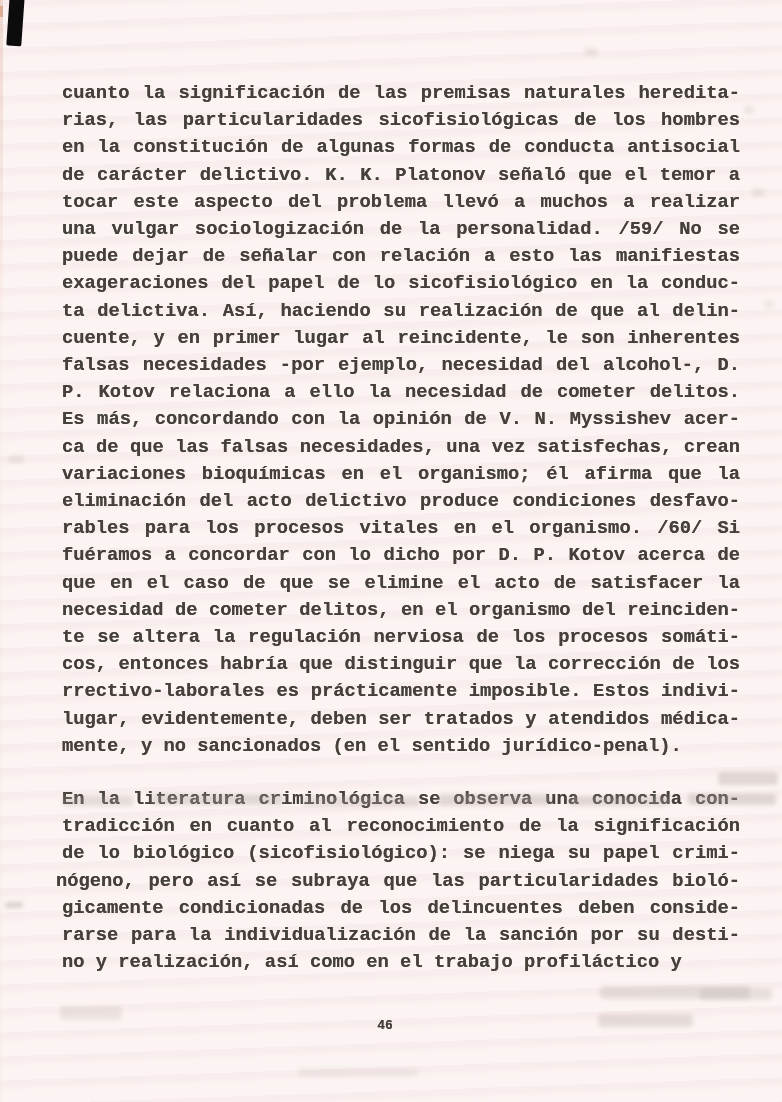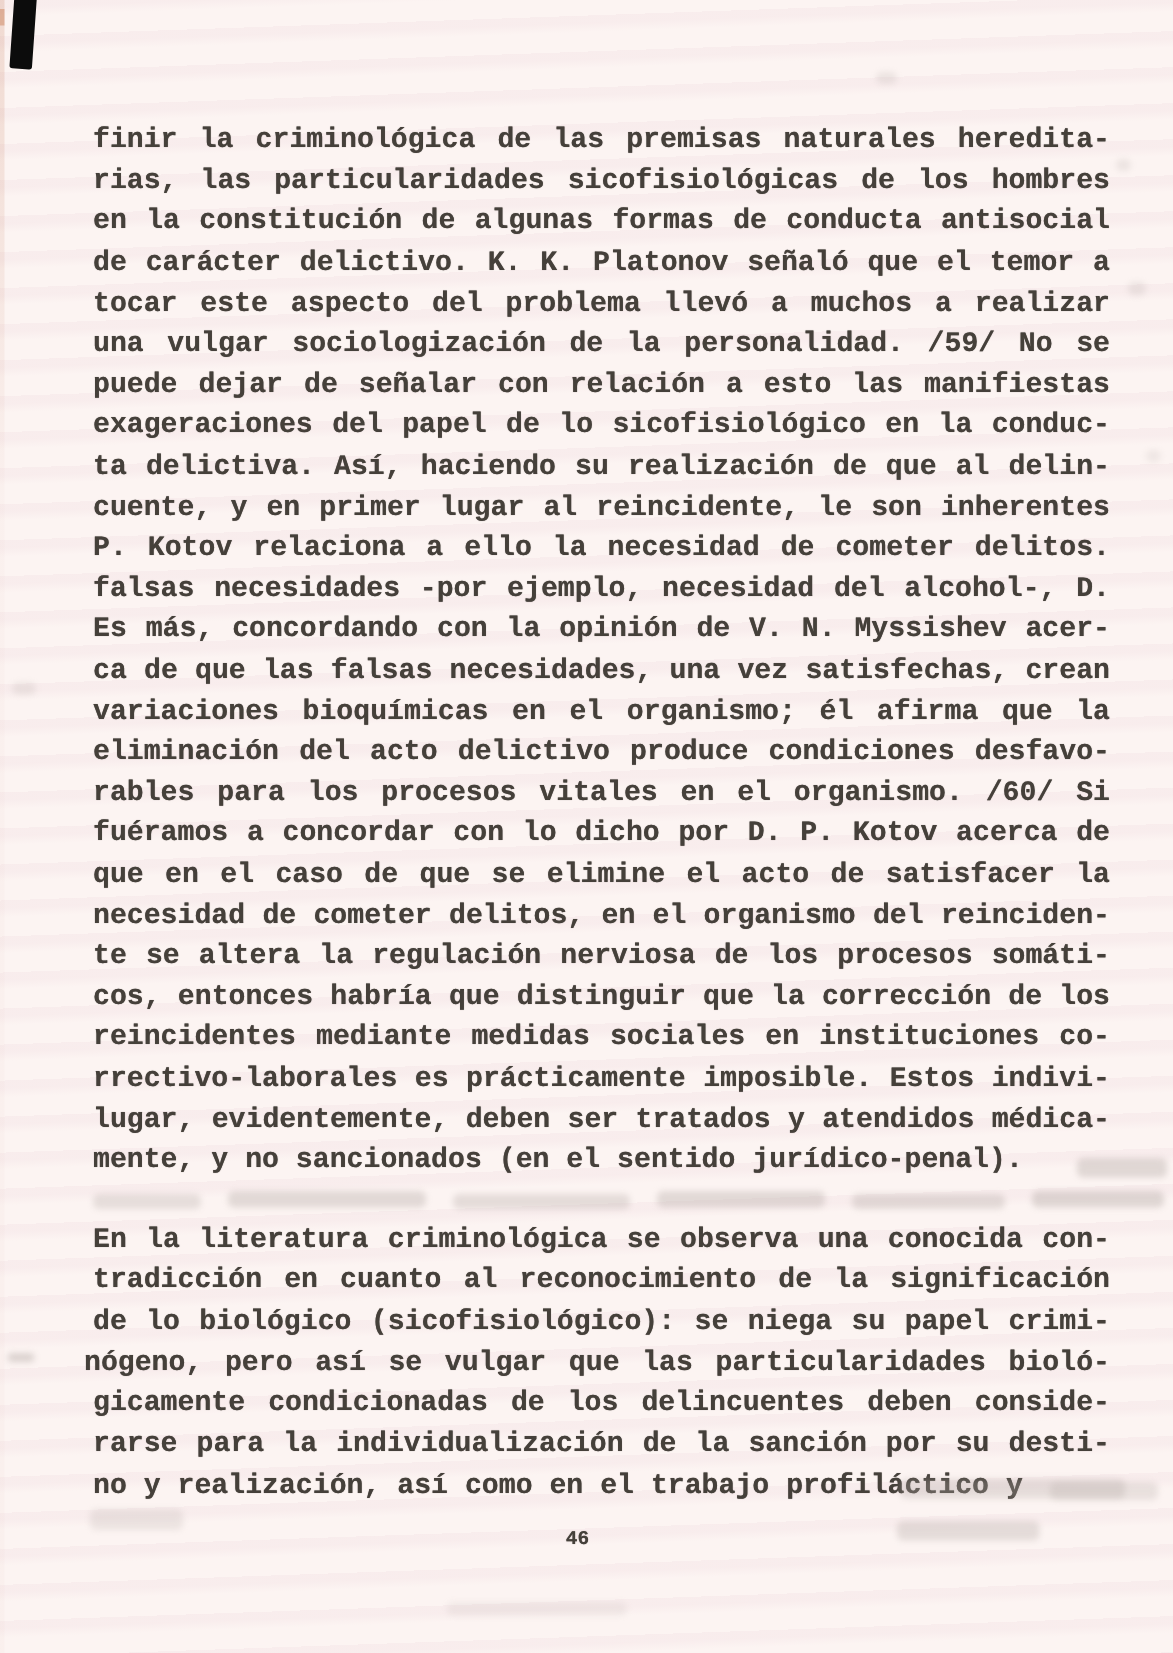--- a/index.html
+++ b/index.html
@@ -83,52 +83,51 @@
 <body>
 
 <div class="page">
 
   <div class="edge-strip"></div>
   <div class="edge-speck"></div>
   <div class="corner-mark"></div>
 
   <main class="text-block">
     <p class="para">
-        <span class="line">finir la criminológica de las premisas naturales heredita-</span>
+        <span class="line">cuanto la significación de las premisas naturales heredita-</span>
         <span class="line">rias, las particularidades sicofisiológicas de los hombres</span>
         <span class="line">en la constitución de algunas formas de conducta antisocial</span>
         <span class="line">de carácter delictivo. K. K. Platonov señaló que el temor a</span>
         <span class="line">tocar este aspecto del problema llevó a muchos a realizar</span>
         <span class="line">una vulgar sociologización de la personalidad. /59/ No se</span>
         <span class="line">puede dejar de señalar con relación a esto las manifiestas</span>
         <span class="line">exageraciones del papel de lo sicofisiológico en la conduc-</span>
         <span class="line">ta delictiva. Así, haciendo su realización de que al delin-</span>
         <span class="line">cuente, y en primer lugar al reincidente, le son inherentes</span>
+        <span class="line">falsas necesidades -por ejemplo, necesidad del alcohol-, D.</span>
         <span class="line">P. Kotov relaciona a ello la necesidad de cometer delitos.</span>
-        <span class="line">falsas necesidades -por ejemplo, necesidad del alcohol-, D.</span>
         <span class="line">Es más, concordando con la opinión de V. N. Myssishev acer-</span>
         <span class="line">ca de que las falsas necesidades, una vez satisfechas, crean</span>
         <span class="line">variaciones bioquímicas en el organismo; él afirma que la</span>
         <span class="line">eliminación del acto delictivo produce condiciones desfavo-</span>
         <span class="line">rables para los procesos vitales en el organismo. /60/ Si</span>
         <span class="line">fuéramos a concordar con lo dicho por D. P. Kotov acerca de</span>
         <span class="line">que en el caso de que se elimine el acto de satisfacer la</span>
         <span class="line">necesidad de cometer delitos, en el organismo del reinciden-</span>
         <span class="line">te se altera la regulación nerviosa de los procesos somáti-</span>
         <span class="line">cos, entonces habría que distinguir que la corrección de los</span>
-        <span class="line">reincidentes mediante medidas sociales en instituciones co-</span>
         <span class="line">rrectivo-laborales es prácticamente imposible. Estos indivi-</span>
         <span class="line">lugar, evidentemente, deben ser tratados y atendidos médica-</span>
         <span class="line">mente, y no sancionados (en el sentido jurídico-penal).</span>
       </p>
     <p class="para">
         <span class="line">En la literatura criminológica se observa una conocida con-</span>
         <span class="line">tradicción en cuanto al reconocimiento de la significación</span>
         <span class="line">de lo biológico (sicofisiológico): se niega su papel crimi-</span>
-        <span class="line">nógeno, pero así se vulgar que las particularidades bioló-</span>
+        <span class="line">nógeno, pero así se subraya que las particularidades bioló-</span>
         <span class="line">gicamente condicionadas de los delincuentes deben conside-</span>
         <span class="line">rarse para la individualización de la sanción por su desti-</span>
         <span class="line">no y realización, así como en el trabajo profiláctico y</span>
       </p>
   </main>
 
   <div class="smudge" style="left:718px;top:772px;width:60px;height:13px;opacity:.38"></div>
   <div class="smudge" style="left:62px;top:796px;width:72px;height:10px;opacity:.30"></div>
   <div class="smudge" style="left:152px;top:794px;width:132px;height:11px;opacity:.36"></div>
   <div class="smudge" style="left:302px;top:796px;width:118px;height:10px;opacity:.32"></div>

